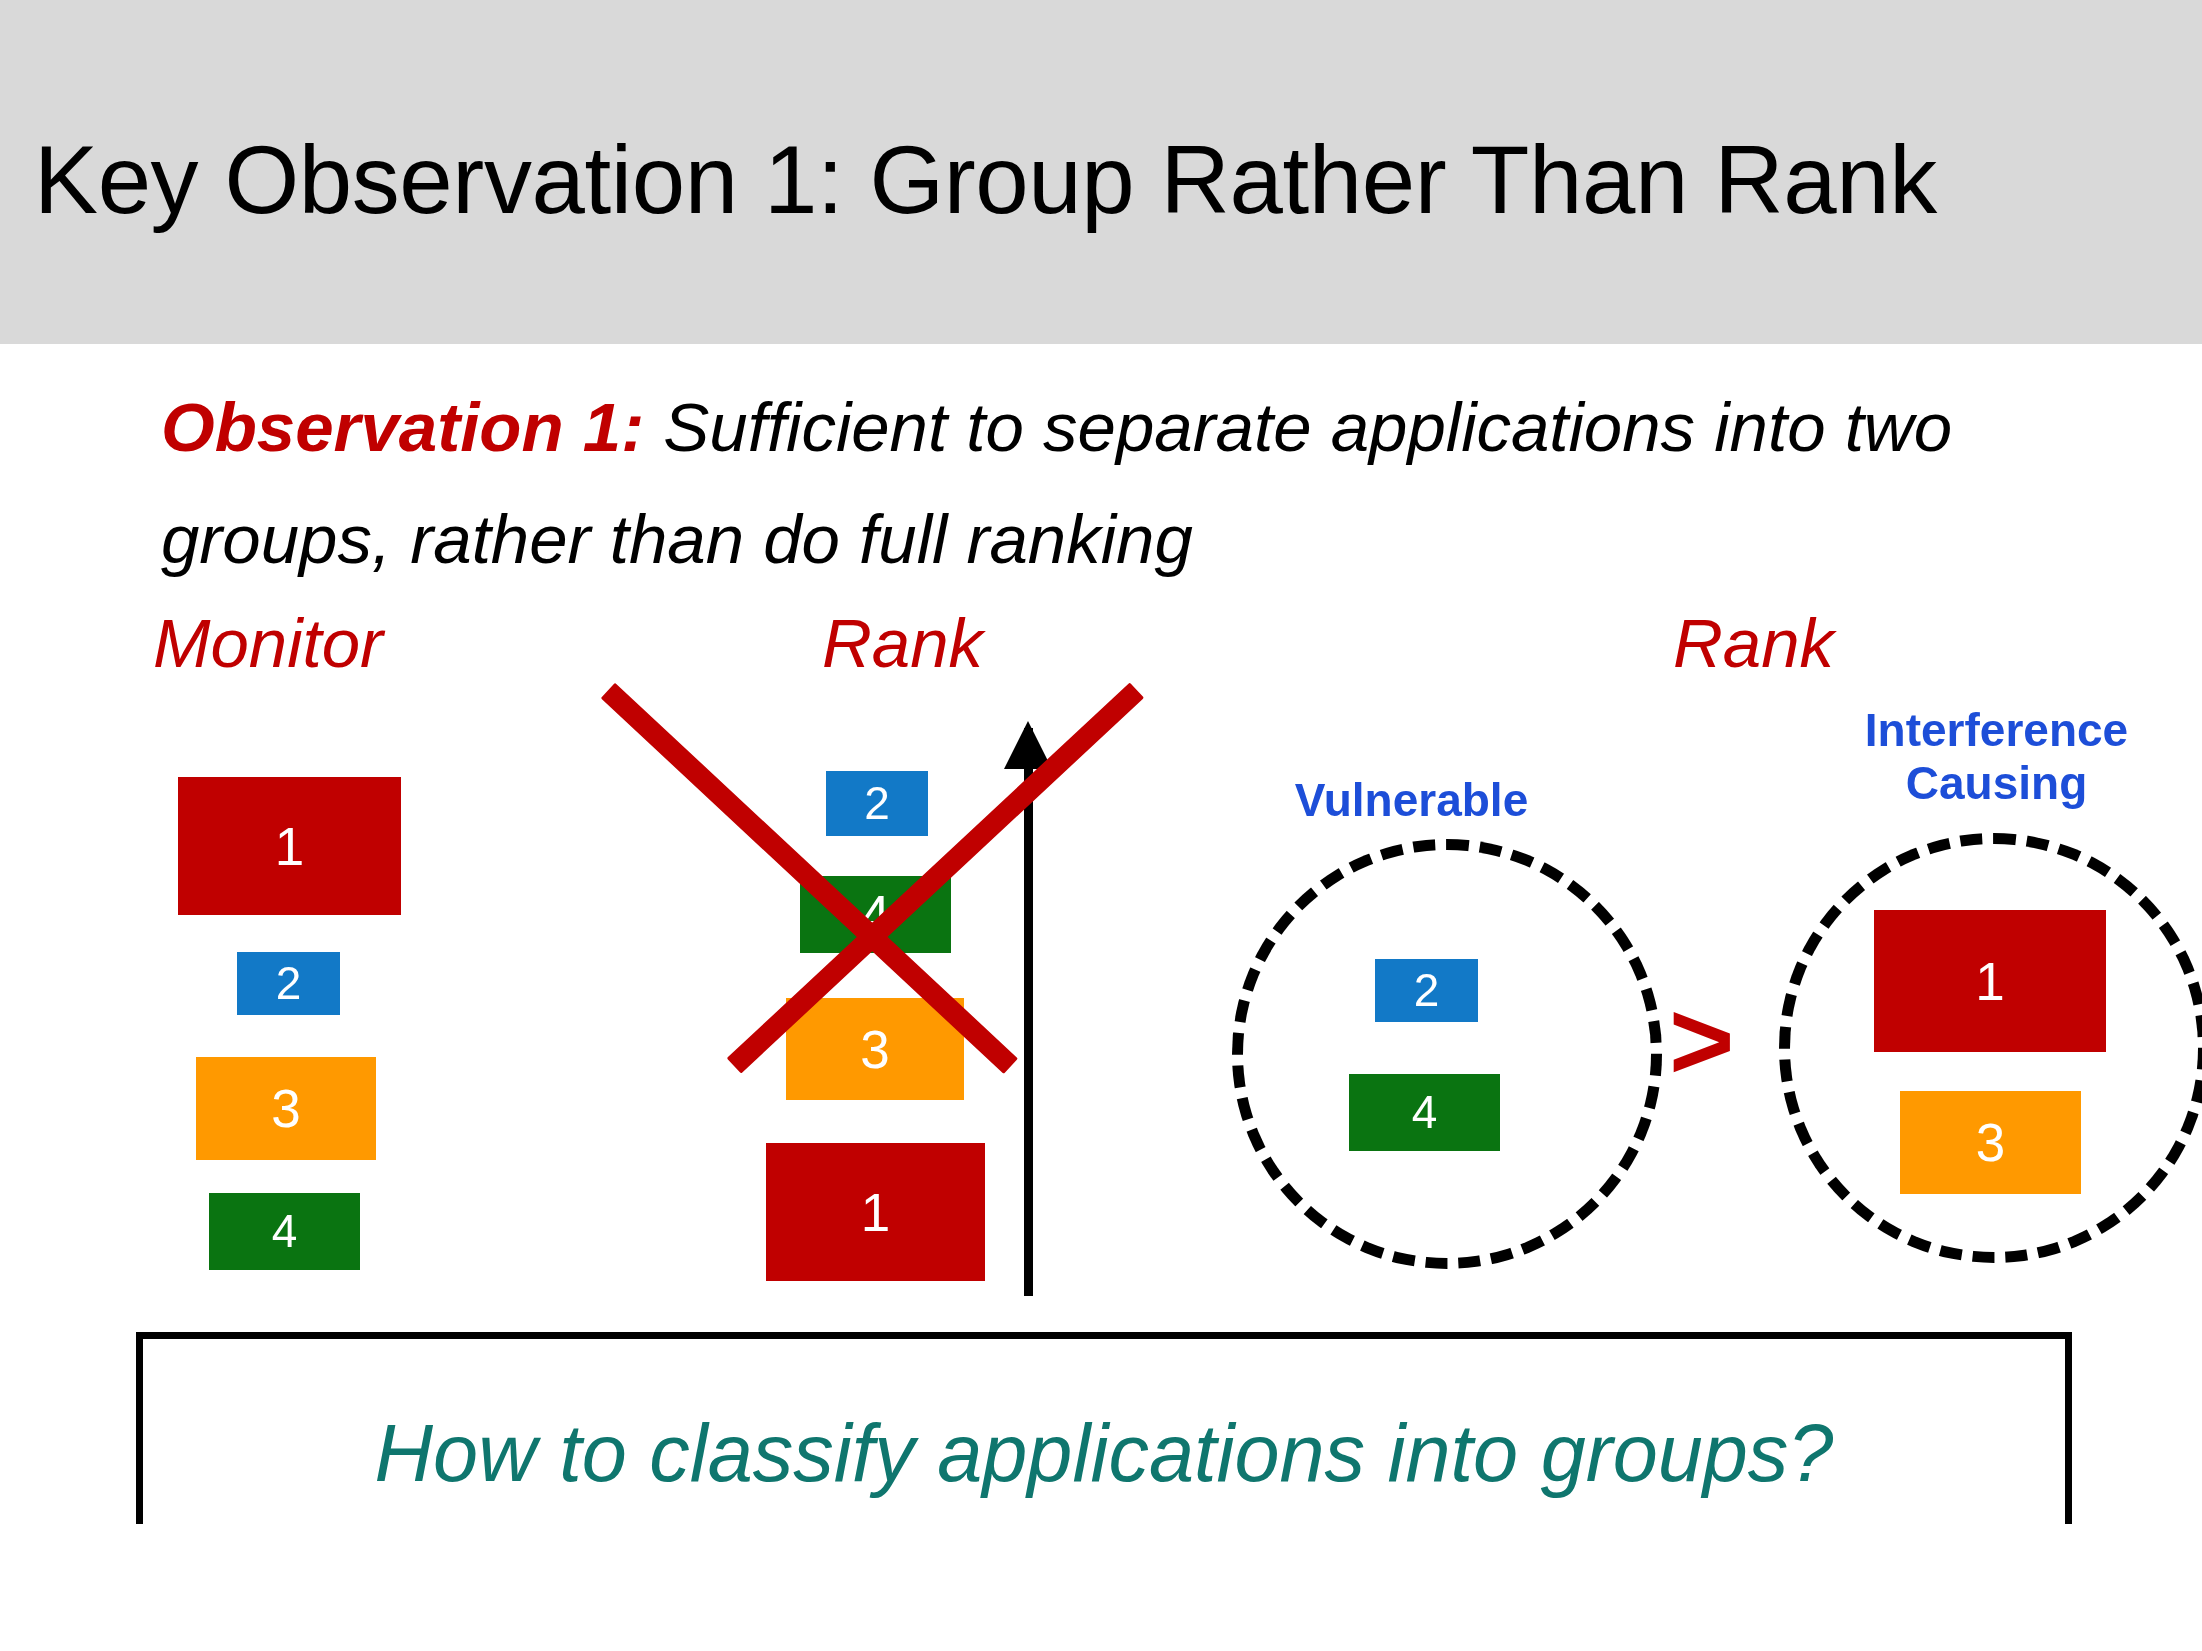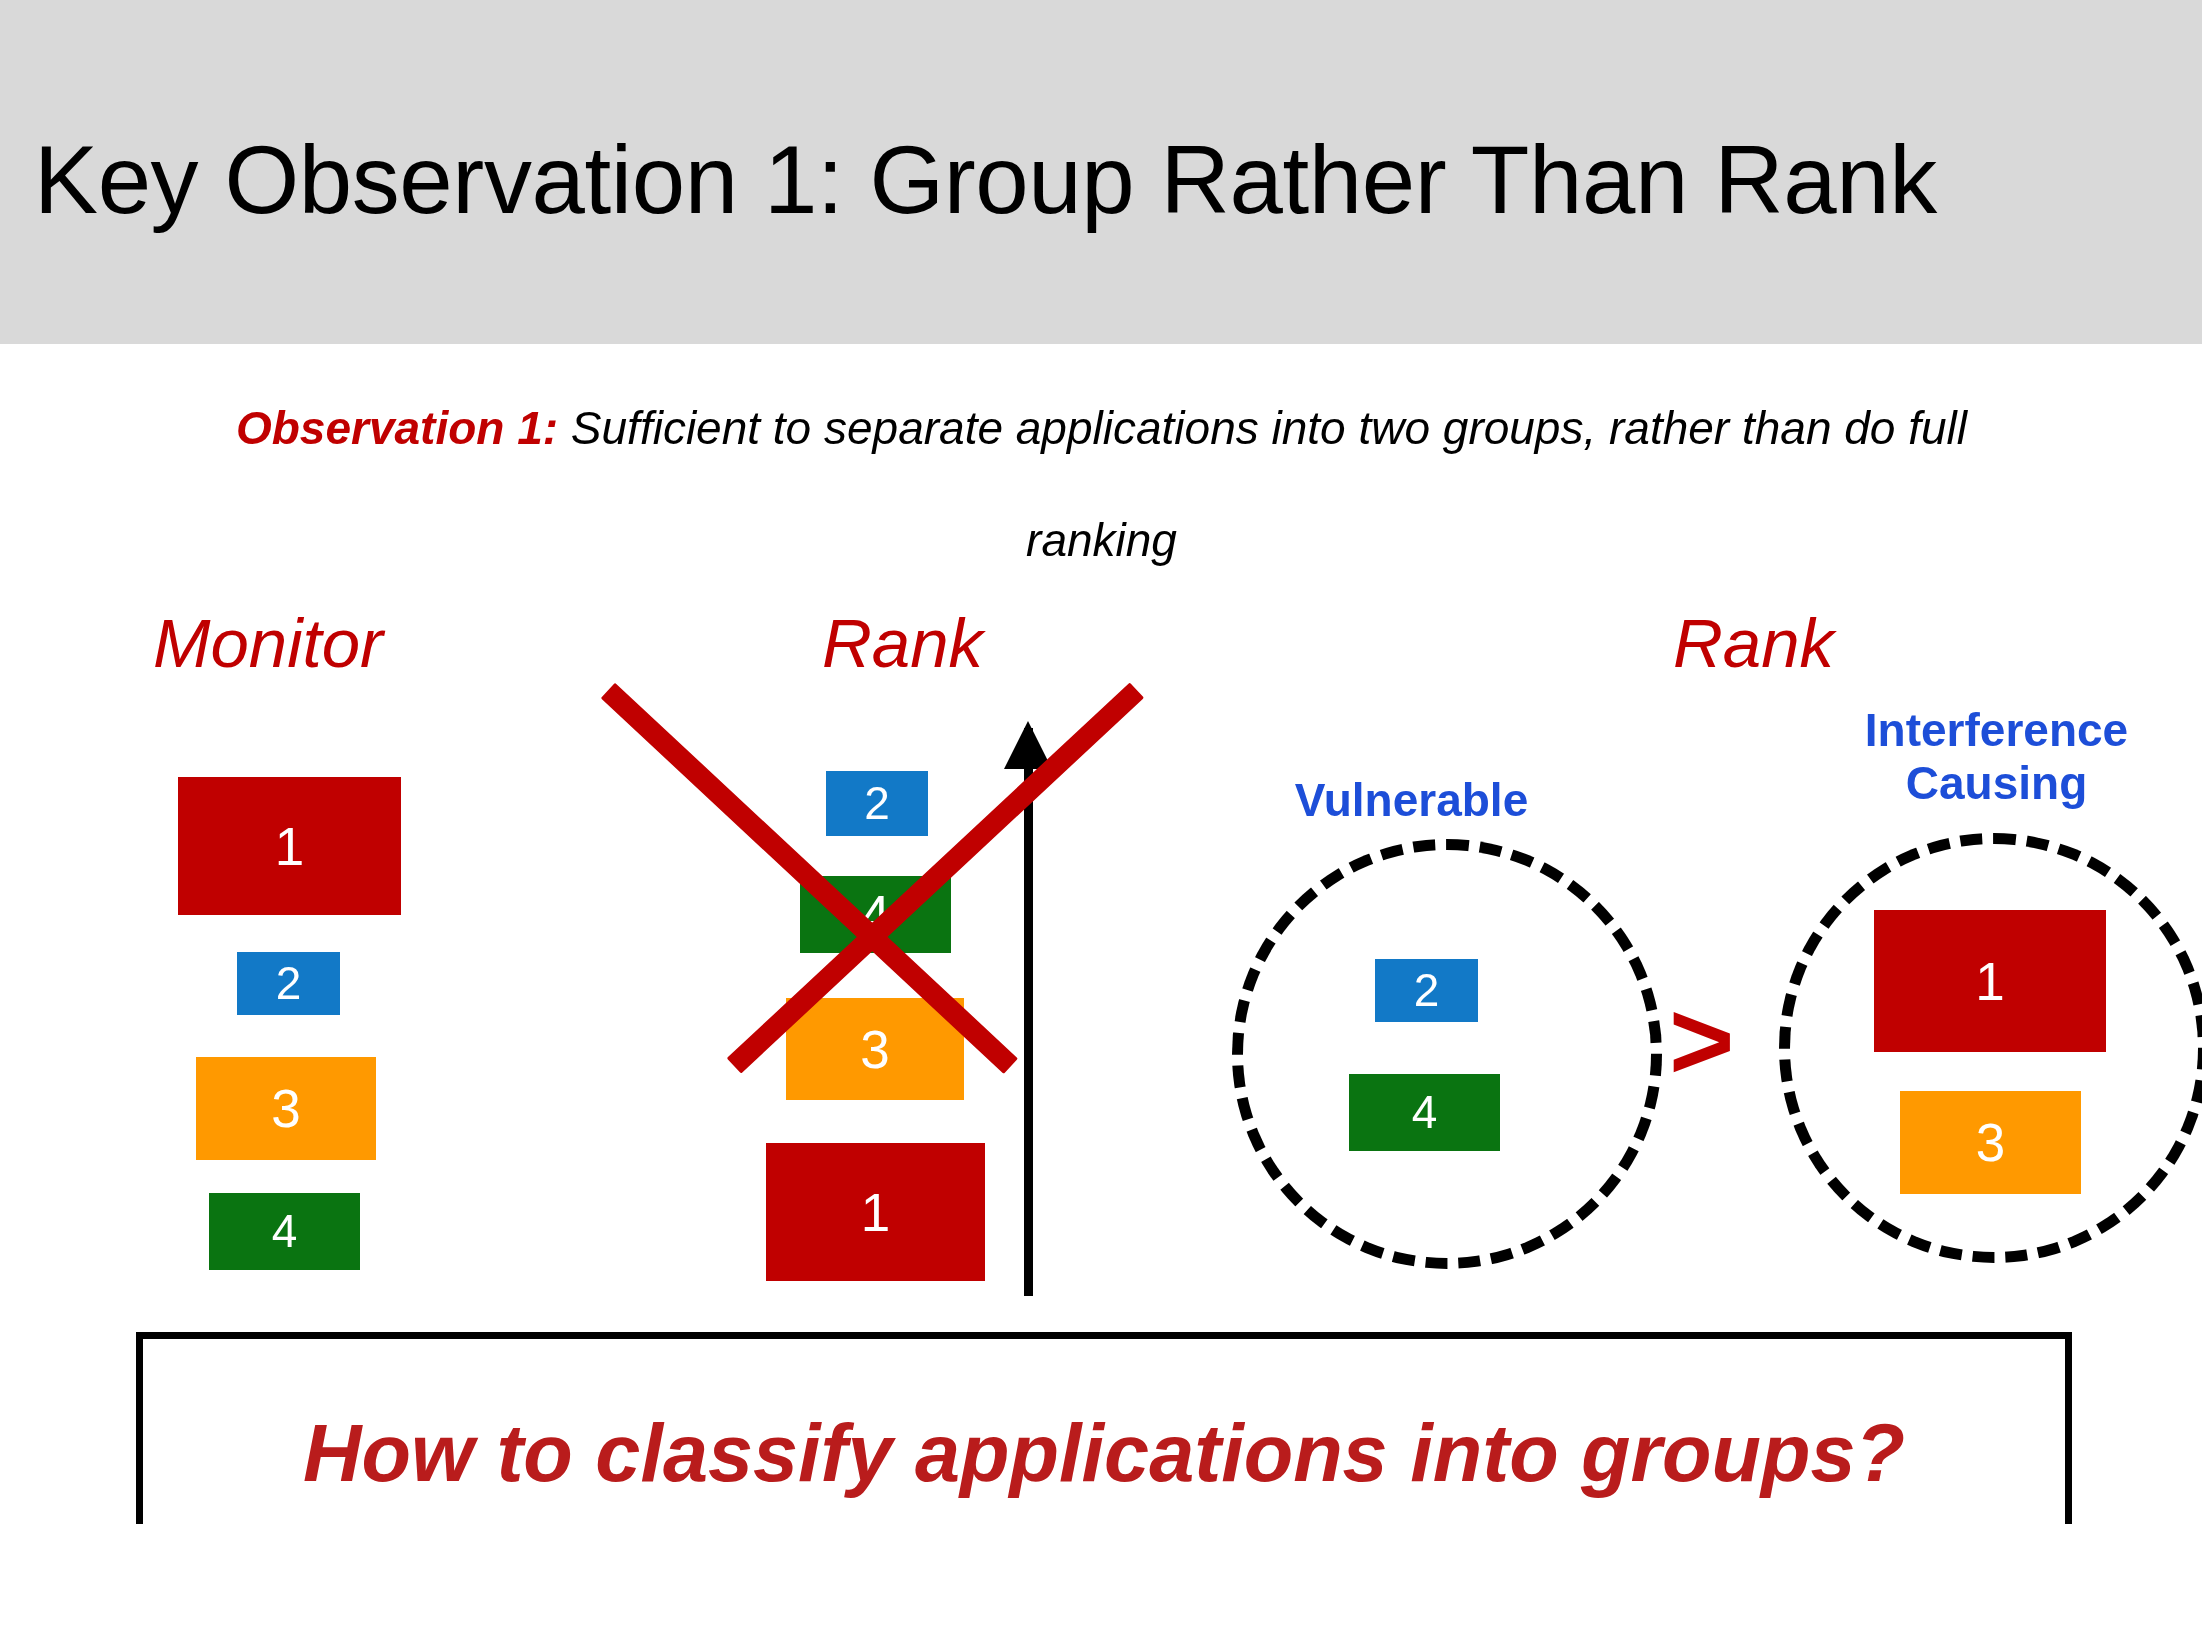--- a/index.html
+++ b/index.html
@@ -35,26 +35,26 @@
     line-height: 102px;
     color: #000000;
     font-weight: 400;
     letter-spacing: -0.4px;
     white-space: nowrap;
   }
 
   
   #observation {
     position: absolute;
-    left: 155px;
+    left: 161px;
     top: 372px;
     width: 1893px;
-    text-align: center;
-    font-style: italic;
-    font-size: 46px;
+    text-align: left;
+    font-style: italic;
+    font-size: 69px;
     line-height: 112px;
     color: #000000;
     font-weight: 400;
   }
   #observation .lead {
     color: #C00000;
     font-weight: 700;
   }
 
   
@@ -146,24 +146,24 @@
     height: 241px;
     border: 7.7px solid #000000;
     box-sizing: border-box;
     background: #ffffff;
     display: flex;
     align-items: center;
     justify-content: center;
   }
   #callout-text {
     font-style: italic;
-    font-weight: 700;
+    font-weight: 400;
     font-size: 81px;
     line-height: 86px;
-    color: #b91c1c;
+    color: #0f766e;
     white-space: nowrap;
   }
 
   
   #safari-logo {
     position: absolute;
     left: 1874px;
     top: 1583px;
     font-style: italic;
     font-weight: 700;

